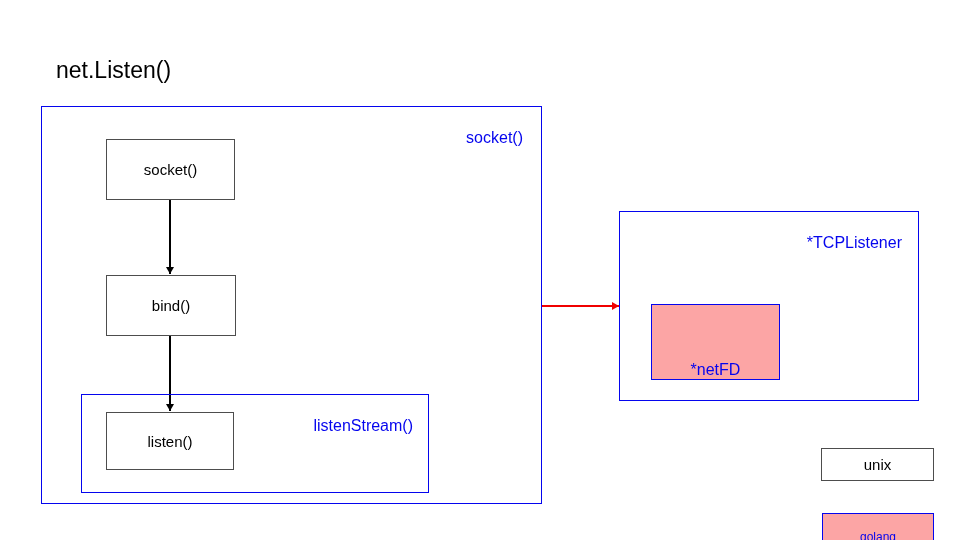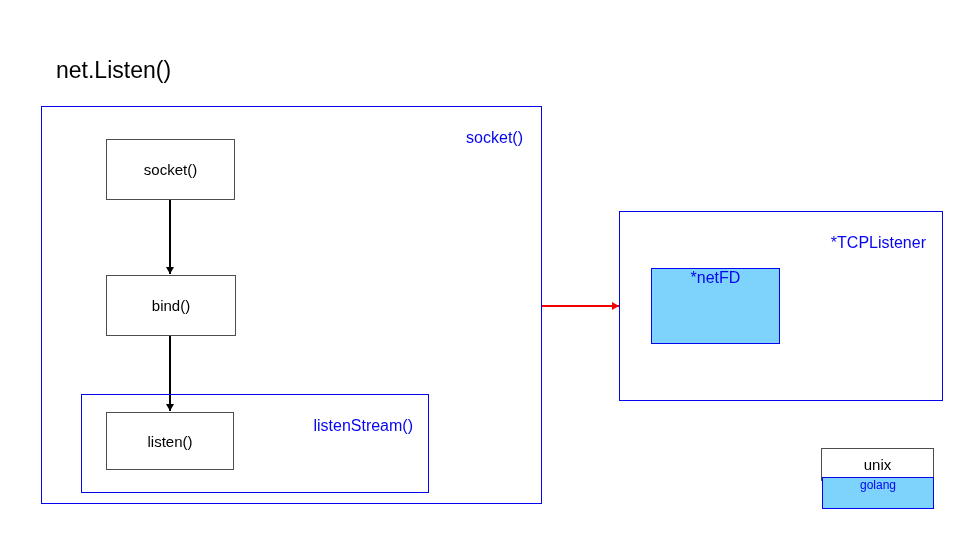--- a/index.html
+++ b/index.html
@@ -38,34 +38,35 @@
     font-size:15px;color:var(--black);
   }
   .blue-label{
     position:absolute;
     color:var(--blue);
     font-size:16px;
     white-space:nowrap;
   }
   .blue-cell{
     border:1.5px solid var(--blue);
-    display:flex;align-items:flex-start;justify-content:center;
+    display:flex;align-items:flex-end;justify-content:center;
     font-size:16px;color:var(--blue);
-    background:#7dd3fc;
+    background:#fca5a5;
+    margin-top:36px;
   }
   
   .outer-box{left:41px; top:106px; width:501px; height:398px;}
   
   .socket-box{left:106px; top:139px; width:129px; height:61px;}
   .bind-box{left:106px; top:275px; width:130px; height:61px;}
   .listen-box{left:106px; top:412px; width:128px; height:58px;}
   
   .liststream-box{left:81px; top:394px; width:348px; height:99px;}
   
-  .tcp-box{left:619px; top:211px; width:324px; height:190px;}
+  .tcp-box{left:619px; top:211px; width:300px; height:190px;}
   .netfd-box{left:651px; top:268px; width:129px; height:76px;}
   
   .unix-box{left:821px; top:448px; width:113px; height:33px; font-size:15px;}
   .golang-box{left:822px; top:477px; width:112px; height:32px; font-size:12px;}
   
   .v-arrow{
     width:1.5px;
     background:var(--black);
   }
   .v-arrow::after{

